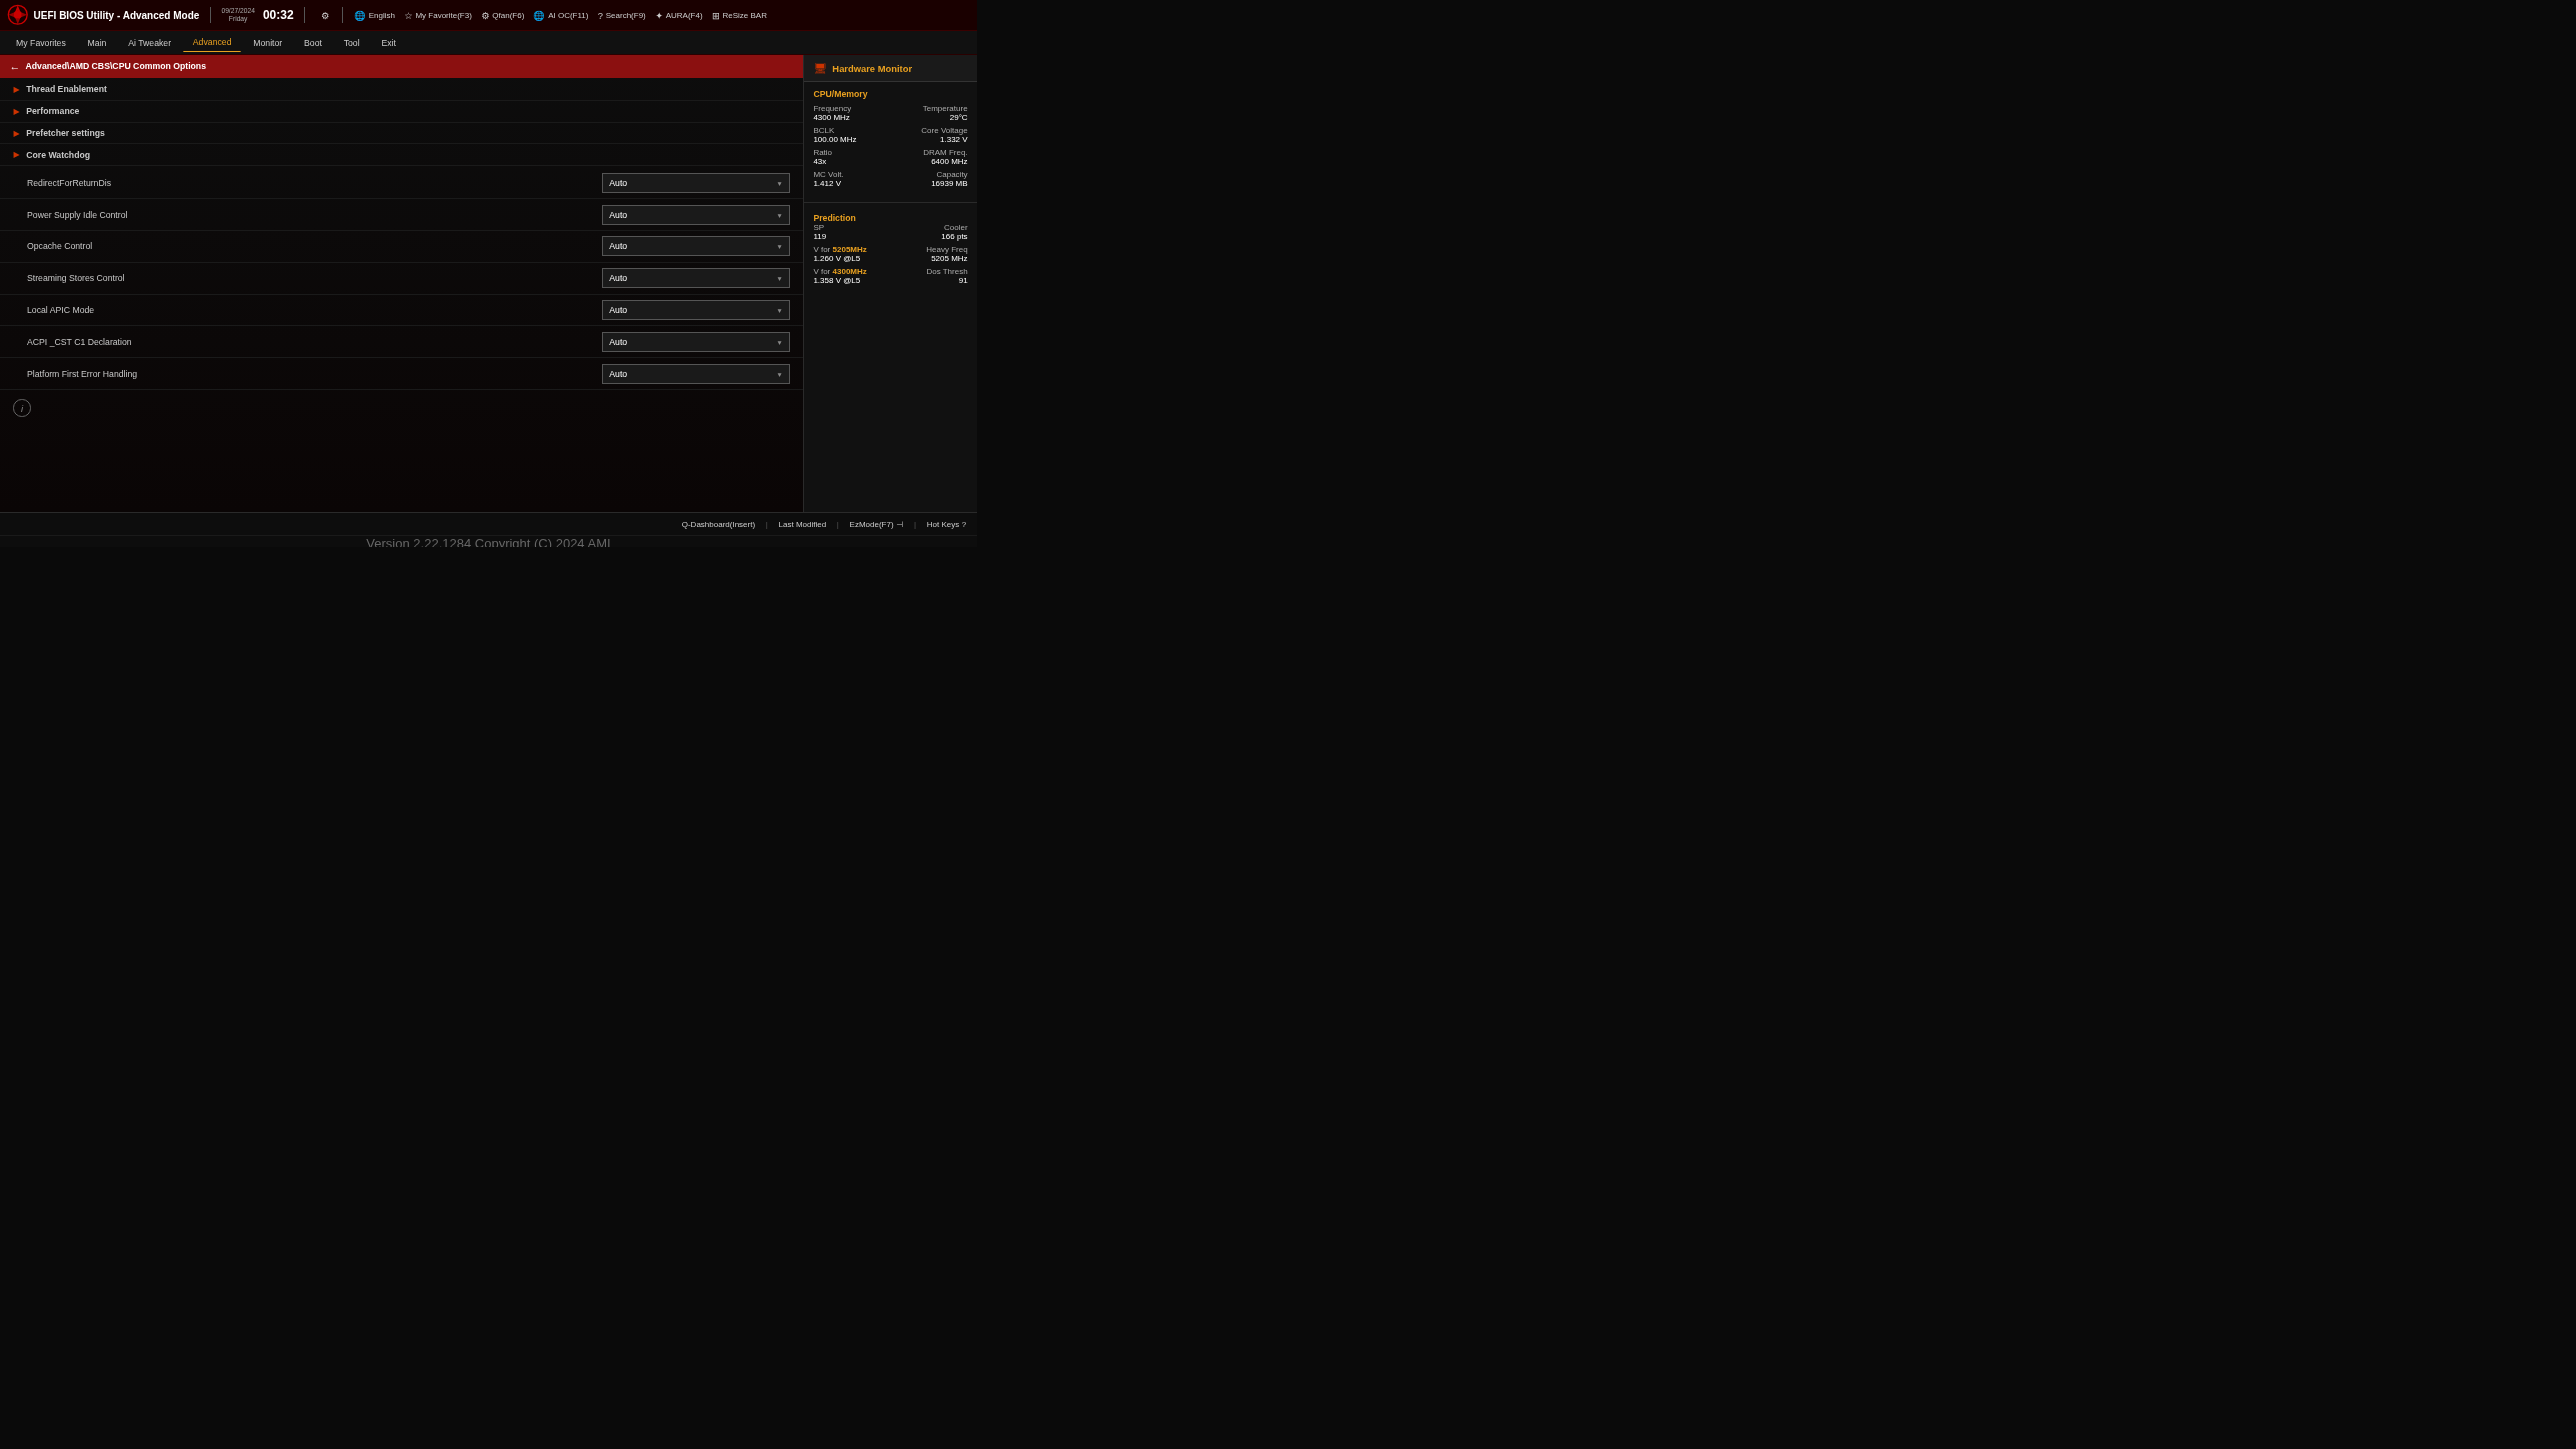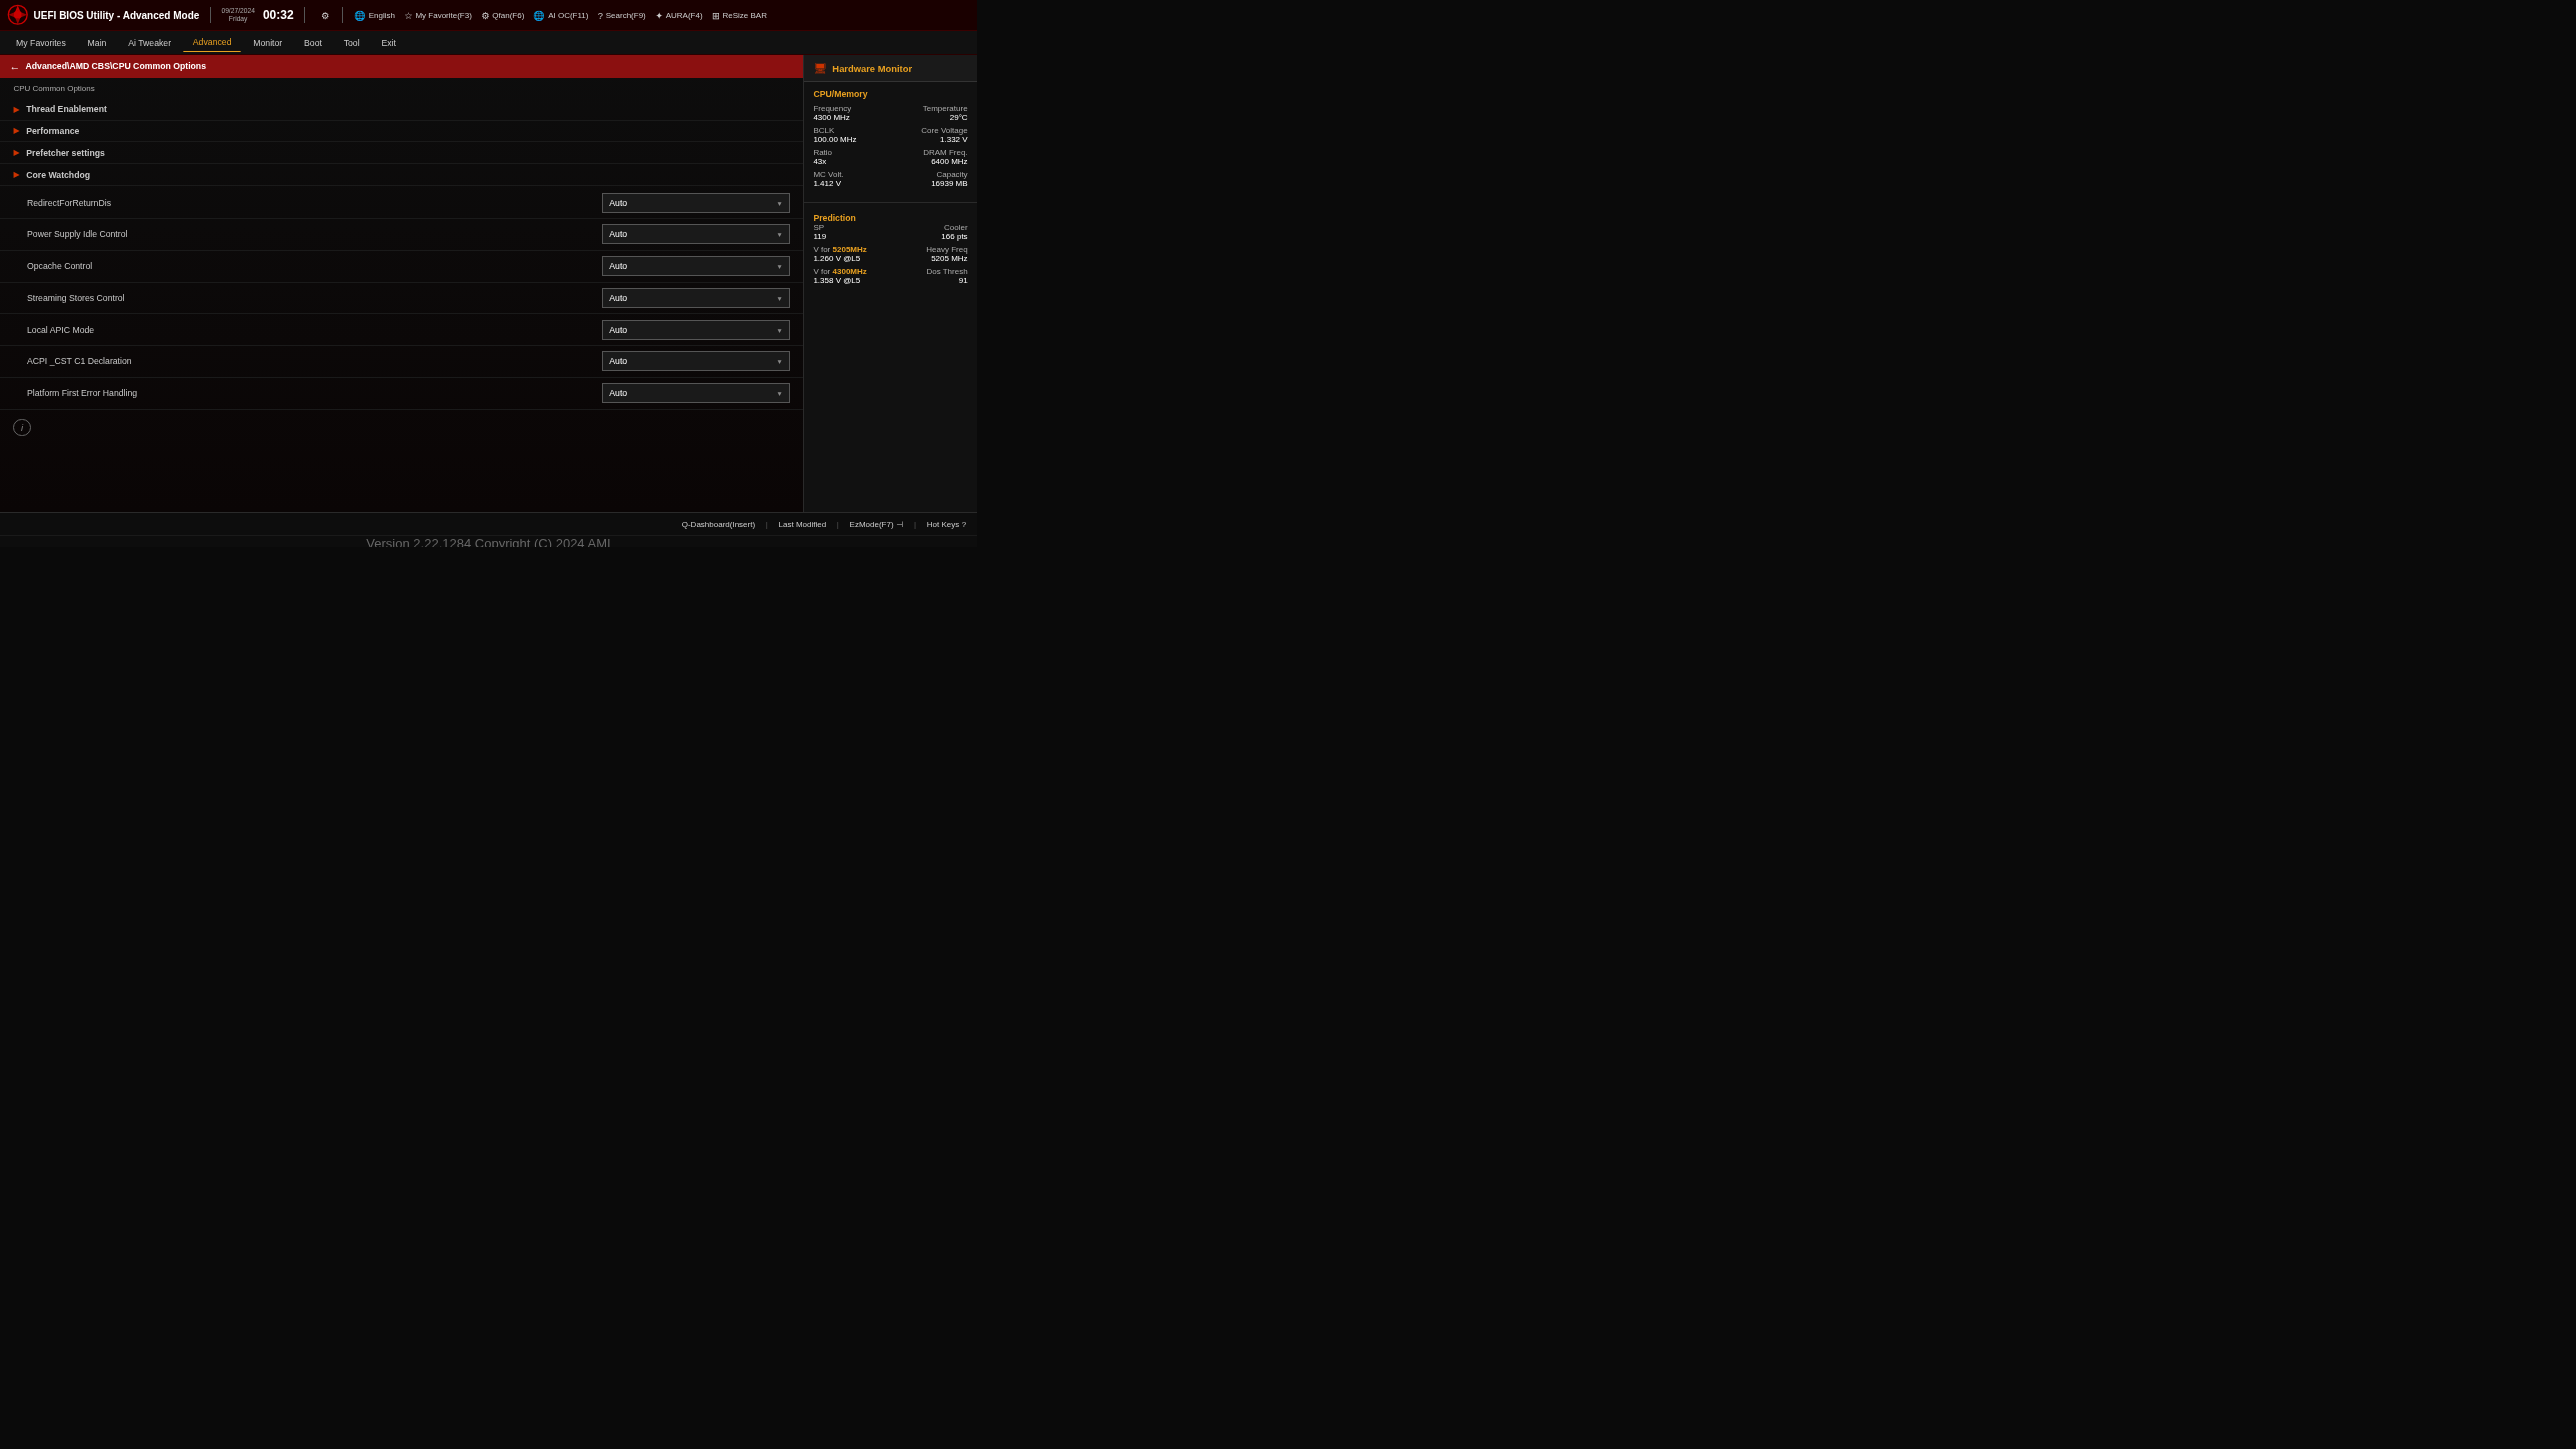--- a/index.html
+++ b/index.html
@@ -439,21 +439,20 @@
 
 <div class="main-layout">
 
   <div class="content-area">
 
     <div class="breadcrumb-bar">
       <span class="breadcrumb-back">←</span>
       <span class="breadcrumb-text">Advanced\AMD CBS\CPU Common Options</span>
     </div>
 
-    <div class="section-title">CPU Common Options</div>
 
     <div class="menu-section">
       <div class="menu-item">
         <span class="arrow">▶</span>
         <span class="label">Thread Enablement</span>
       </div>
       <div class="menu-item">
         <span class="arrow">▶</span>
         <span class="label">Performance</span>
       </div>

